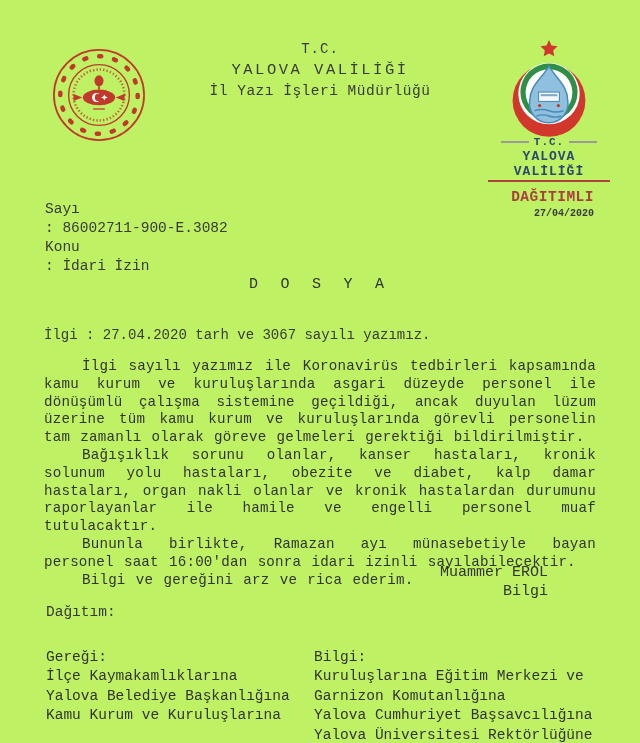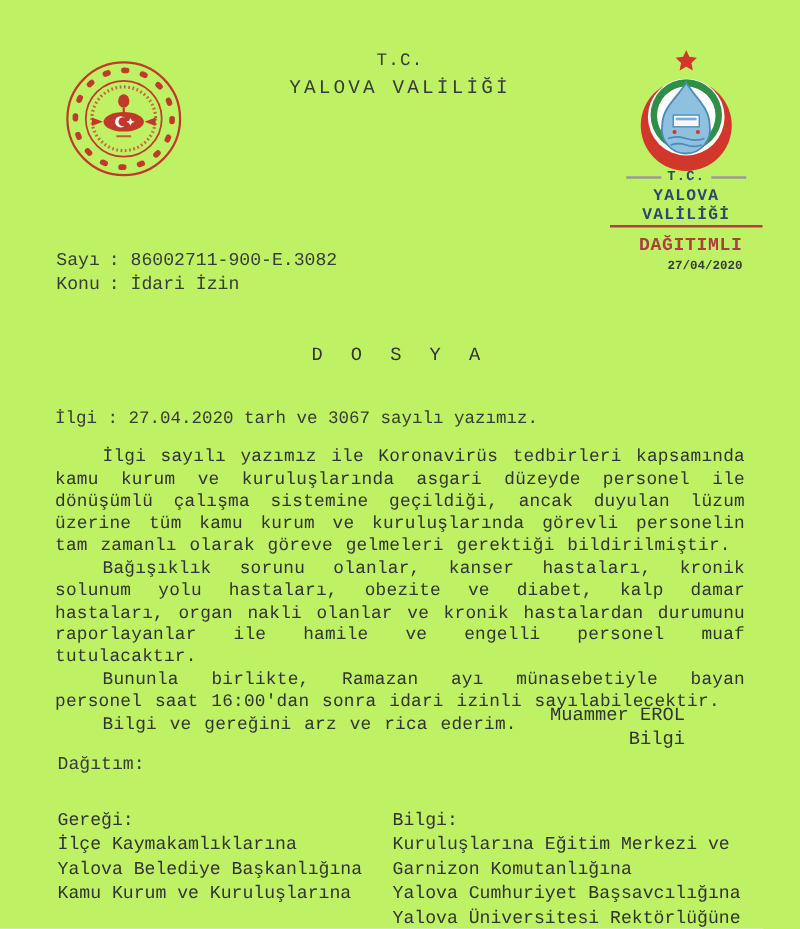--- a/index.html
+++ b/index.html
@@ -21,21 +21,21 @@
   .logo-tc-row{display:flex;align-items:center;justify-content:center;gap:5px;margin-top:-4px;}
   .logo-dash{flex:0 0 28px;height:0;border-top:2px solid #9a9a9a;}
   .logo-tc{font-size:11px;font-weight:700;color:#2c4770;letter-spacing:1px;}
   .logo-name{font-size:13px;font-weight:700;color:#2c4770;letter-spacing:1px;
     border-bottom:2.5px solid #b0413e;padding-bottom:1px;display:inline-block;margin-top:1px;}
   
   .dagitimli-block{right:46px;top:188px;text-align:right;line-height:1.3;}
   .dagitimli{color:#a8403e;font-weight:700;font-size:14.5px;letter-spacing:.5px;}
   .doc-date{font-weight:700;font-size:10px;color:#3a3a3a;}
   .sayi-block{left:45px;top:200px;font-size:14.5px;line-height:1.3;}
-  .sayi-row{display:flex;}
+  .sayi-row{display:flex;flex-direction:column;}
   .sayi-label{width:42px;}
   
   .dosya{left:0;right:0;top:276px;text-align:center;font-size:15px;letter-spacing:.45em;color:#333;}
   .ilgi{left:44px;top:327px;font-size:14px;}
   
   .body-block{left:44px;top:358px;width:552px;font-size:14.2px;line-height:17.8px;
     text-align:justify;color:#333;word-spacing:1.5px;letter-spacing:.2px;}
   .body-block p{margin:0;text-indent:38px;}
   
   .signature{left:388px;top:564px;width:160px;text-align:right;font-size:15px;line-height:1.25;color:#333;}
@@ -65,20 +65,21 @@
       <circle cx="47.5" cy="52.5" r="4.6" fill="#fdfdfd"></circle>
       <circle cx="49.4" cy="52.5" r="3.7" fill="#c0392b"></circle>
       <path d="M55.5,49.4 L56.6,51.6 L59,52.5 L56.6,53.4 L55.5,55.6 L54.4,53.4 L52,52.5 L54.4,51.6 Z" fill="#fdfdfd"></path>
       <rect x="44" y="63.5" width="12" height="1.6" fill="#c0392b" opacity=".8"></rect>
     </svg>
   </div>
 
   <div class="abs hdr-center">
     <div class="hdr-tc">T.C.</div>
     <div class="hdr-org">YALOVA VALİLİĞİ</div>
+    <div class="hdr-dept">İl Yazı İşleri Müdürlüğü</div>
   </div>
 
   <div class="abs logo-right">
     <svg width="104" height="100" viewBox="0 0 100 96">
       <path d="M50,0 L52.4,5.2 L58.2,5.9 L54,9.9 L55.1,15.6 L50,12.8 L44.9,15.6 L46,9.9 L41.8,5.9 L47.6,5.2 Z" fill="#d2372b"></path>
       <circle cx="50" cy="58" r="35" fill="#d2372b"></circle>
       <circle cx="50" cy="51.5" r="29.5" fill="#fdfdfd"></circle>
       <circle cx="50" cy="50" r="27.5" fill="#2f8f46"></circle>
       <circle cx="50" cy="50.5" r="22.5" fill="#fdfdfd"></circle>
       <path d="M50,25 C57,37 68,44 68,58 A18.5,18.5 0 1,1 31.5,58 C31.5,44 43,37 50,25 Z" fill="#8fc0dd" stroke="#4a89b8" stroke-width="1.4"></path>

